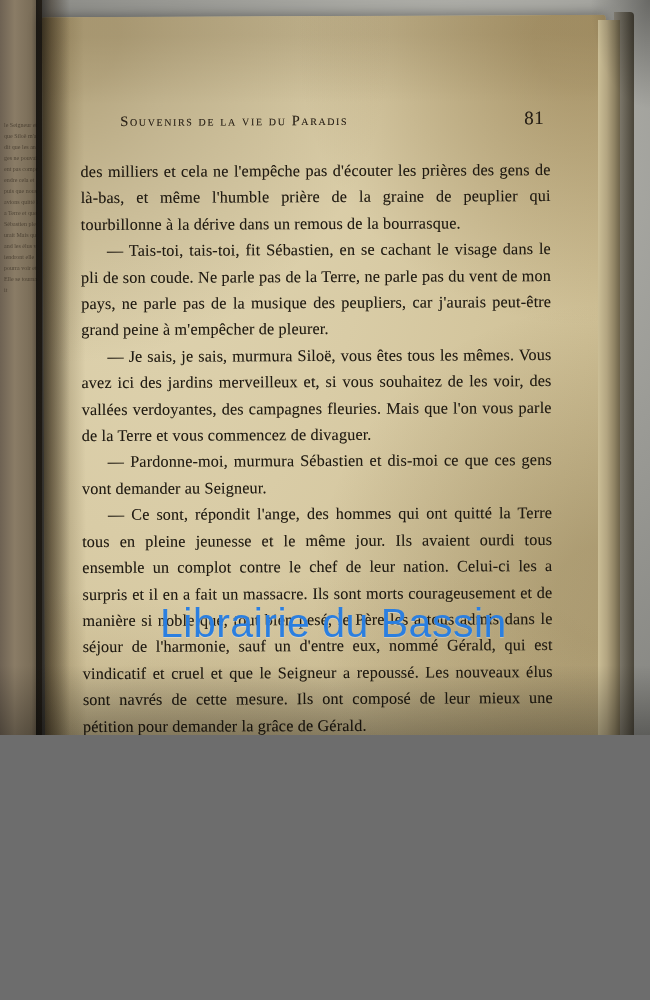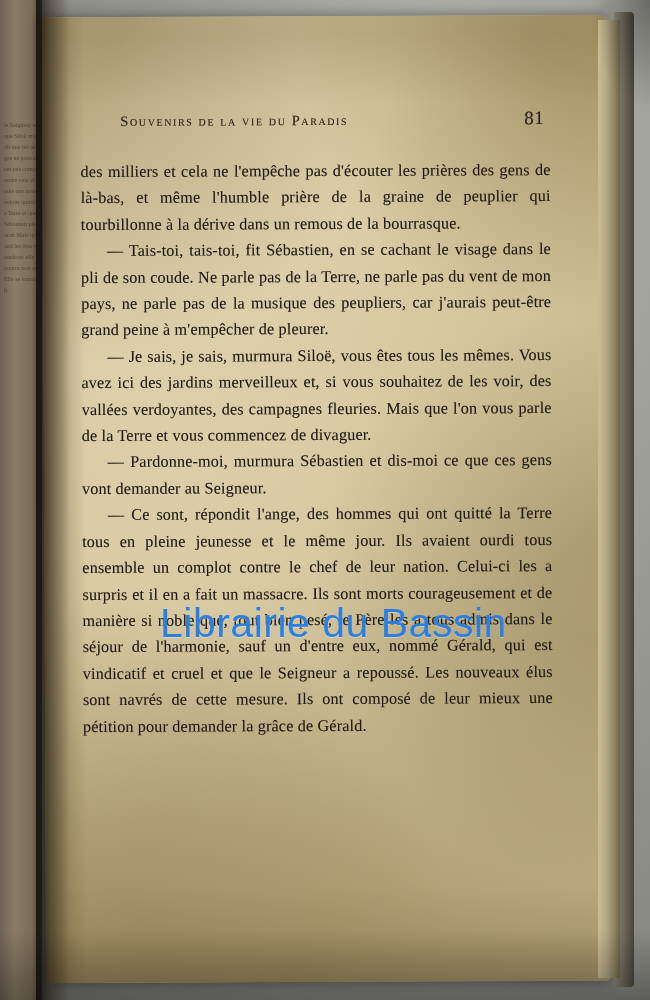--- a/index.html
+++ b/index.html
@@ -10,21 +10,21 @@
   body {
     width: 650px;
     height: 1000px;
     overflow: hidden;
     font-family: "Liberation Serif", serif;
   }
 
   #page {
     position: relative;
     width: 650px;
-    height: 1000px;
+    height: 735px;
     background: #8a8a87;
     background-image:
       linear-gradient(100deg, #6f6f6c 0%, #8d8d89 30%, #a2a29d 65%, #8b8b86 100%);
     overflow: hidden;
   }
 
   
   .surface {
     position: absolute;
     inset: 0;

